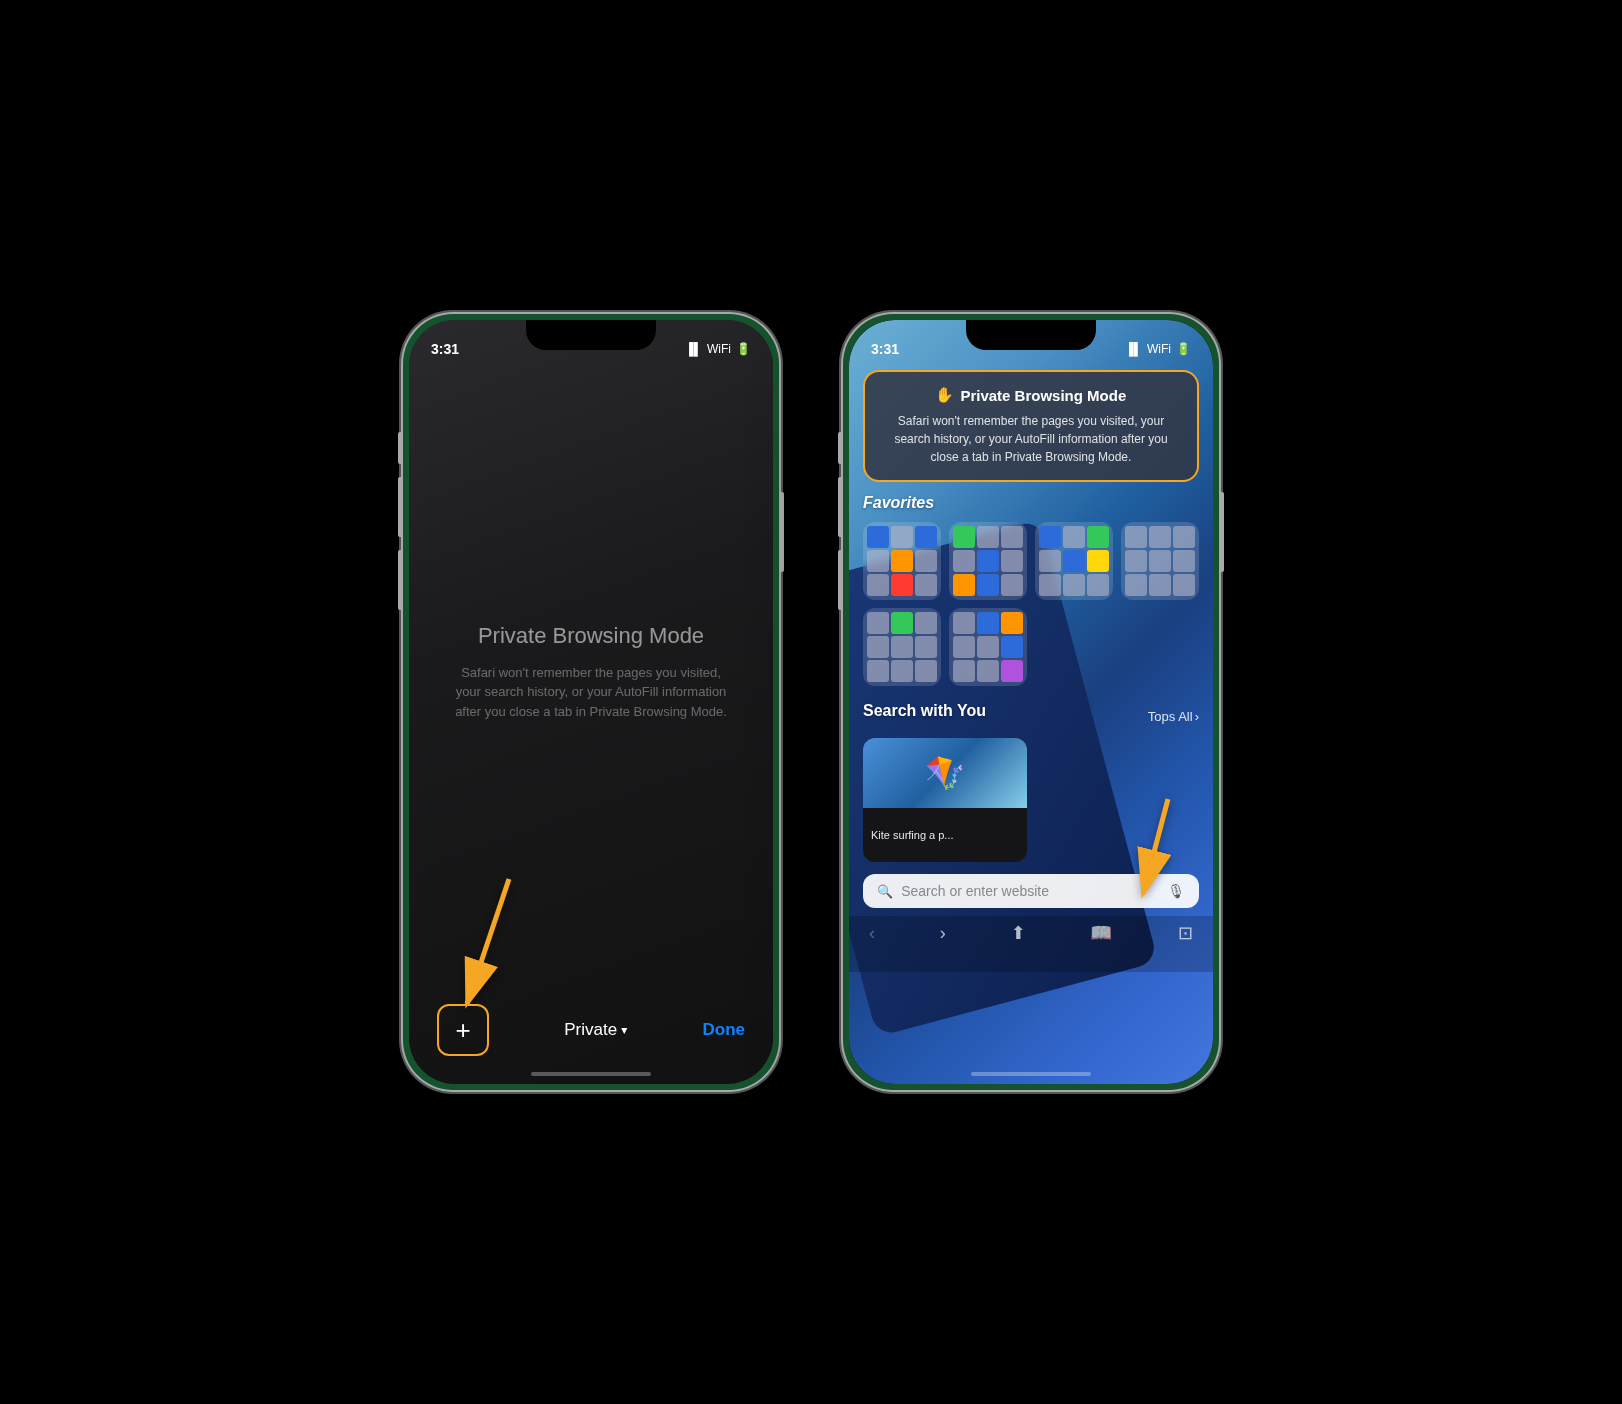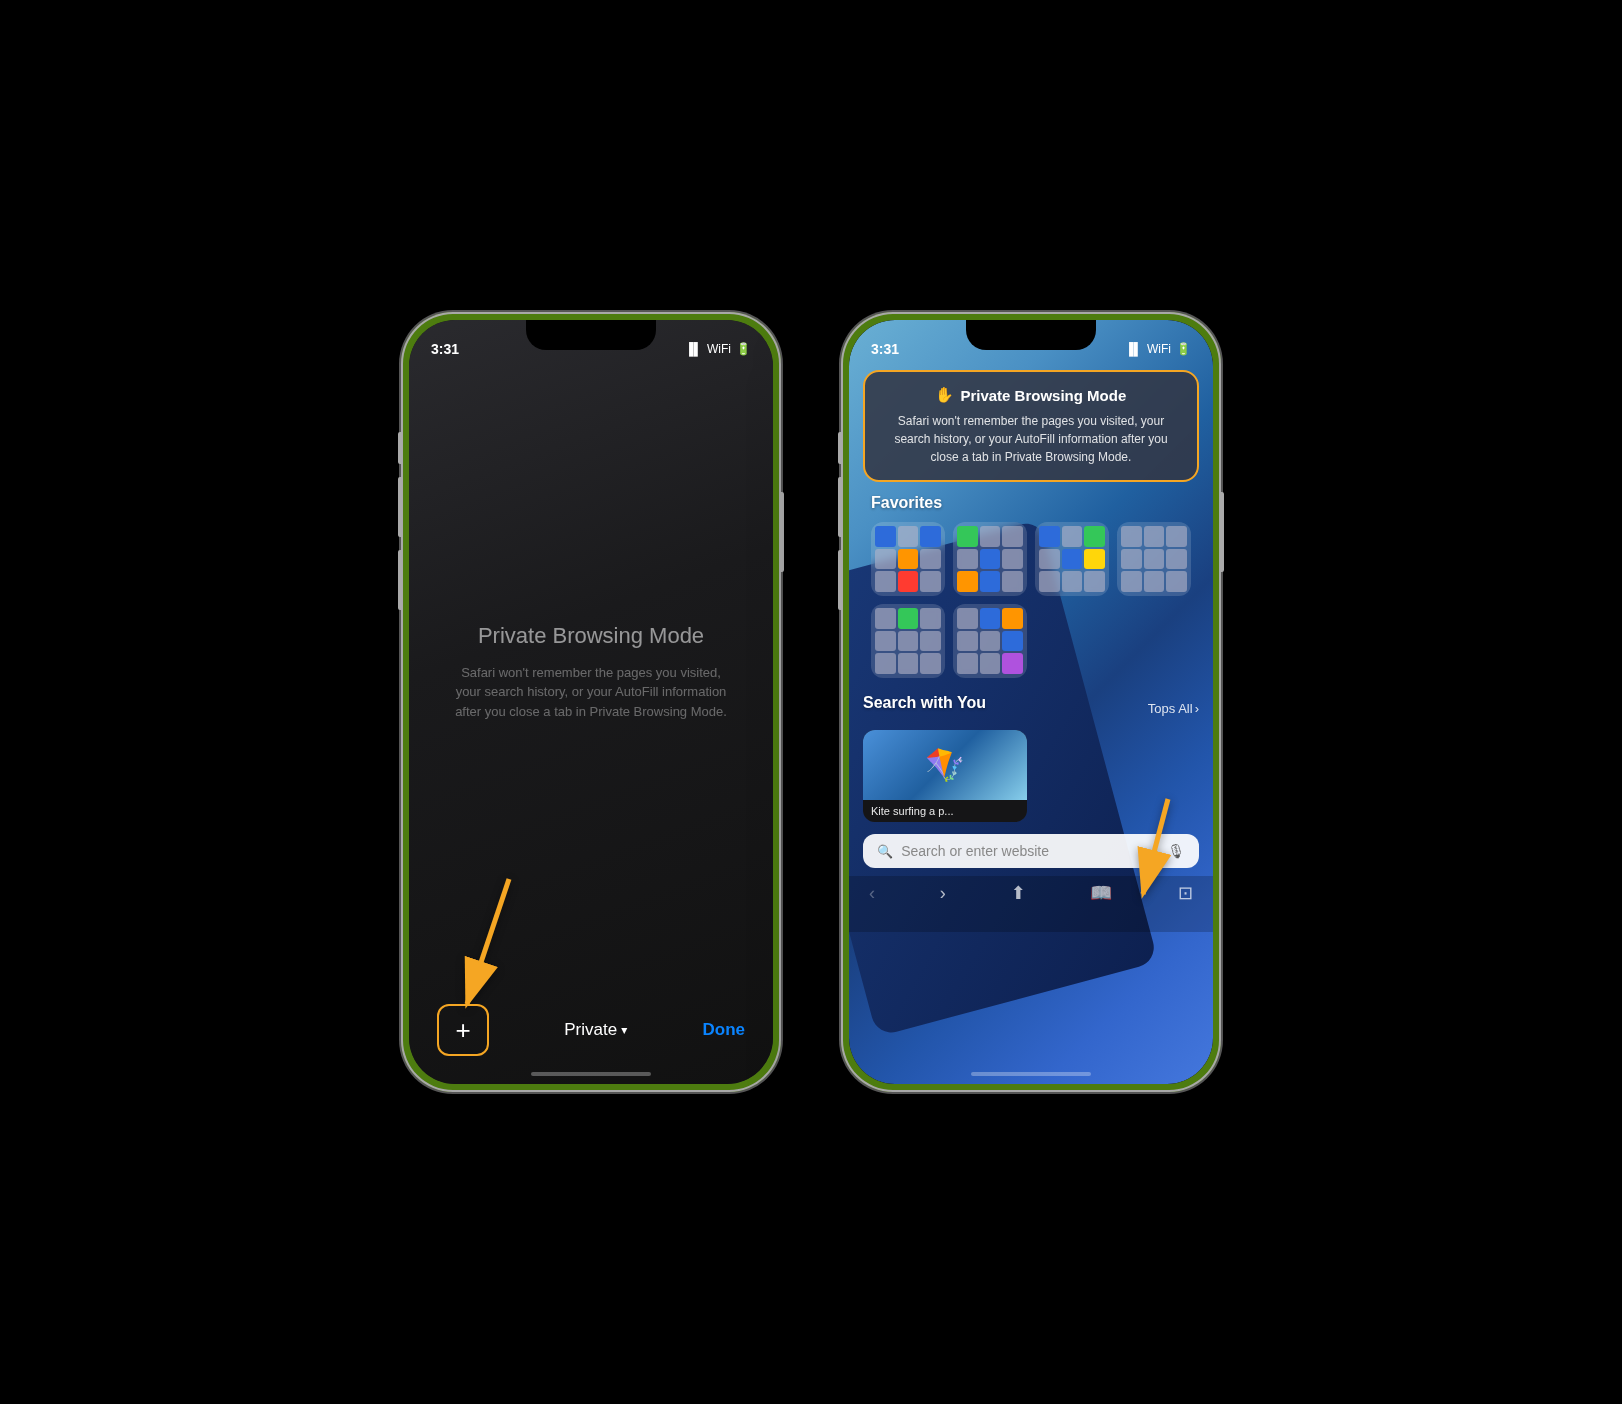--- a/index.html
+++ b/index.html
@@ -12,21 +12,21 @@
       justify-content: center;
       gap: 60px;
       font-family: -apple-system, 'SF Pro Display', 'Helvetica Neue', sans-serif;
       overflow: hidden;
     }
 
     
     .phone {
       width: 380px;
       height: 780px;
-      background: #4d7c0f;
+      background: #14532d;
       border-radius: 52px;
       position: relative;
       box-shadow:
         inset 0 0 0 2px #a8a8a8,
         0 0 0 2px #555,
         0 30px 80px rgba(0,0,0,0.8);
       flex-shrink: 0;
     }
     .phone-inner {
       position: absolute;
@@ -224,21 +224,22 @@
       justify-content: center;
       gap: 6px;
     }
     .pb-card-desc {
       color: rgba(255,255,255,0.85);
       font-size: 12px;
       line-height: 1.5;
     }
     
     .favorites-section {
-      padding: 12px 22px 8px;
+      padding: 12px 14px 8px;
+      font-style: italic;
     }
     .section-title {
       color: #fff;
       font-size: 16px;
       font-weight: 600;
       margin-bottom: 10px;
       text-shadow: 0 1px 3px rgba(0,0,0,0.4);
     }
     .fav-grid {
       display: grid;
@@ -317,21 +318,21 @@
     }
     .table-surface {
       width: 80%;
       height: 50px;
       background: linear-gradient(160deg, #d4b97a, #c4a565, #e8ccaa);
       border-radius: 4px;
       transform: perspective(100px) rotateX(10deg);
       box-shadow: 0 4px 8px rgba(0,0,0,0.3);
     }
     .shared-card-label {
-      padding: 5px 8px;
+      padding: 21px 8px;
       color: rgba(255,255,255,0.9);
       font-size: 11px;
       background: rgba(0,0,0,0.5);
     }
 
     
     .search-bar-container {
       padding: 4px 14px 8px;
     }
     .search-bar {

